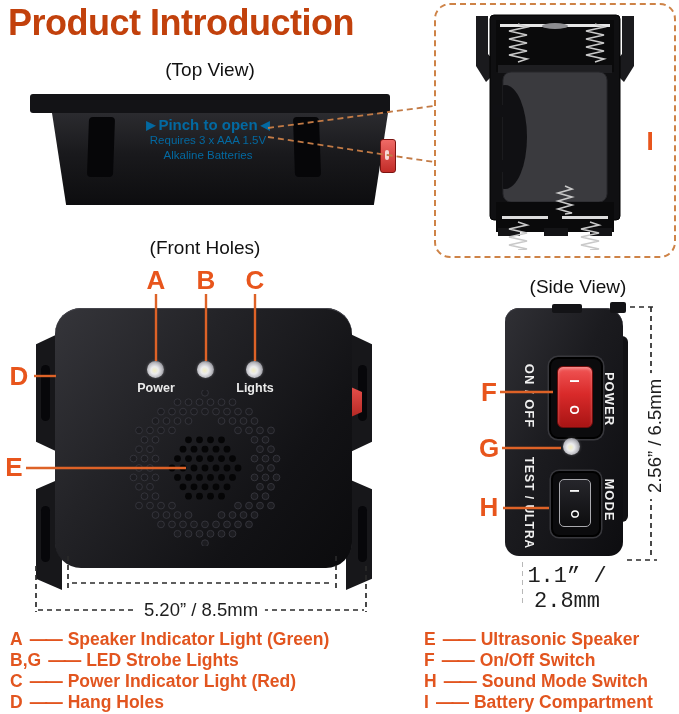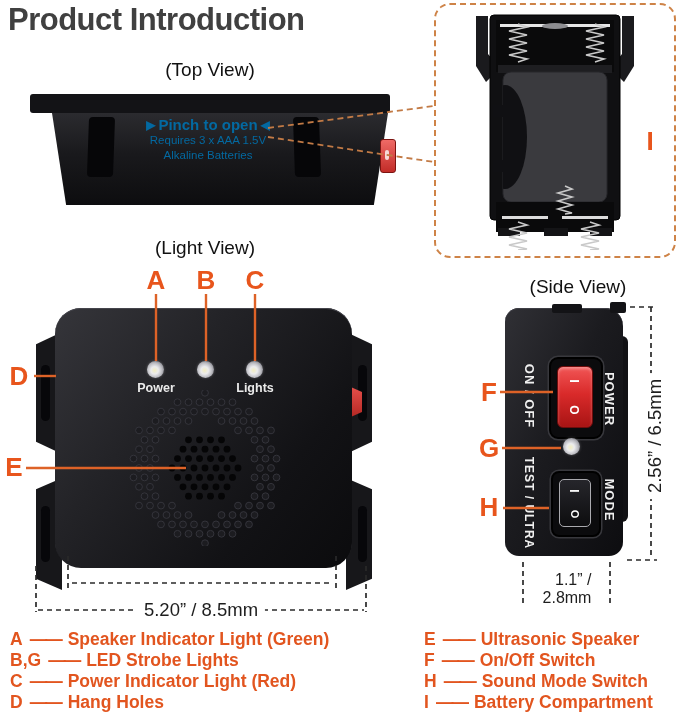--- a/index.html
+++ b/index.html
@@ -1,20 +1,20 @@
 <!DOCTYPE html>
 <html><head>
 <meta charset="utf-8">
 <style>
   html,body{margin:0;padding:0;background:#fff;}
   #canvas{position:relative;width:679px;height:714px;background:#fff;overflow:hidden;
           font-family:"Liberation Sans",sans-serif;}
   .abs{position:absolute;}
   
-  #title{left:8px;top:2px;font-size:31px;font-weight:800;color:#404040;letter-spacing:-0.5px;}
+  #title{left:8px;top:2px;font-size:36px;font-weight:800;color:#c2410c;letter-spacing:-0.5px;}
   .view-label{transform:translate(-50%,-50%);font-size:19px;color:#111;white-space:nowrap;}
   
   .callout{transform:translate(-50%,-50%);font-size:26px;font-weight:700;color:#E8551C;line-height:1;}
   
   #tv-flange{left:30px;top:94px;width:360px;height:19px;background:#131316;border-radius:3px;}
   #tv-body{left:52px;top:113px;width:336px;height:92px;
            background:linear-gradient(180deg,#2b2b2f 0%,#19191c 45%,#0d0d0f 100%);
            clip-path:polygon(0% 0%,100% 0%,95.8% 100%,4.2% 100%);}
   .tv-slot{top:117px;width:26px;height:60px;background:#060608;border-radius:4px;}
   #tv-text{left:208px;top:116px;transform:translateX(-50%);width:210px;text-align:center;color:#0369a1;z-index:3;}
@@ -60,35 +60,35 @@
               border:1px solid #700c0c;box-shadow:inset 0 2px 3px rgba(255,255,255,0.35);}
   #sw2-bezel{left:551px;top:471px;width:46px;height:62px;border-radius:8px;}
   #sw2-rocker{left:559px;top:479px;width:30px;height:46px;border-radius:5px;z-index:5;
               background:linear-gradient(180deg,#26262b 0%,#0d0d0f 100%);
               border:1px solid #a9a9ae;}
   .mark{transform:translate(-50%,-50%) rotate(90deg);color:#fff;font-weight:700;line-height:1;z-index:6;}
   
   .dim-text{transform:translate(-50%,-50%);background:#fff;padding:0 7px;color:#1e1e1e;
             font-size:18.5px;white-space:nowrap;z-index:11;}
   #dim-side-h{transform:translate(-50%,-50%) rotate(-90deg);padding:2px 6px;}
-  #dim-side-w{text-align:right;line-height:1.15;font-size:16px;padding:2px 5px;}
+  #dim-side-w{text-align:center;line-height:1.15;font-size:22px;padding:2px 5px;font-family:Liberation Mono, monospace;}
   #overlay{left:0;top:0;z-index:10;pointer-events:none;}
   .legend-col{top:629px;z-index:12;}
   #legend-left{left:10px;} #legend-right{left:424px;}
   .legend-row{height:21px;font-size:17.5px;font-weight:700;color:#E2551F;white-space:nowrap;}
   .legend-row .sep{padding:0 7px;letter-spacing:-2px;}
 </style>
 </head>
 <body>
 
 <div id="canvas">
 
   <div class="abs" id="title">Product Introduction</div>
   <div class="abs view-label" style="left:210px;top:70px;text-align:right;">(Top View)</div>
-  <div class="abs view-label" style="left:205px;top:248px;">(Light View)</div>
+  <div class="abs view-label" style="left:205px;top:248px;">(Front Holes)</div>
   <div class="abs view-label" style="left:578px;top:287px;">(Side View)</div>
 
   <div class="abs" id="tv-flange"></div>
   <div class="abs" id="tv-body"></div>
   <div class="abs tv-slot" style="left:88px;transform:skewX(-2deg);"></div>
   <div class="abs tv-slot" style="left:294px;transform:skewX(2deg);"></div>
   <div class="abs" id="tv-text">
     <div id="tv-line1"><span class="arr">▶</span><span>Pinch to open</span><span class="arr">◀</span></div>
     <div class="tv-sub">Requires 3 x AAA 1.5V</div>
     <div class="tv-sub">Alkaline Batteries</div>

